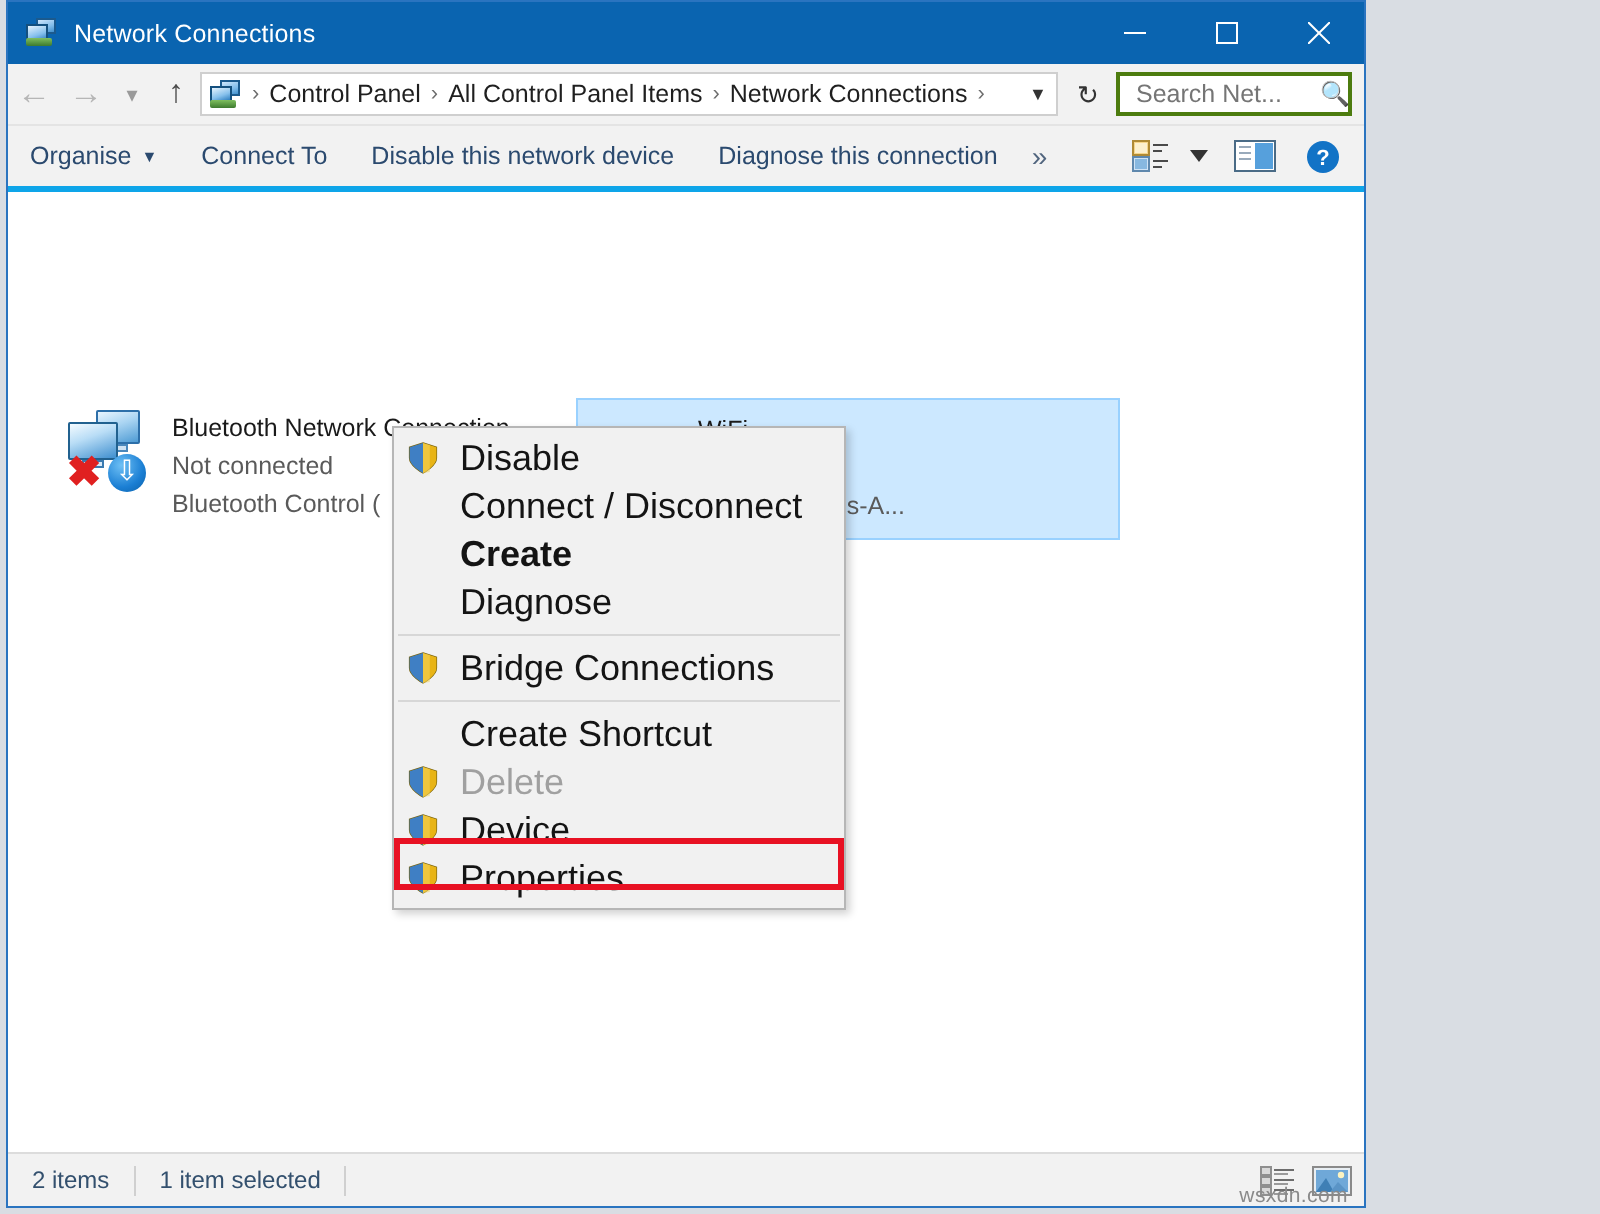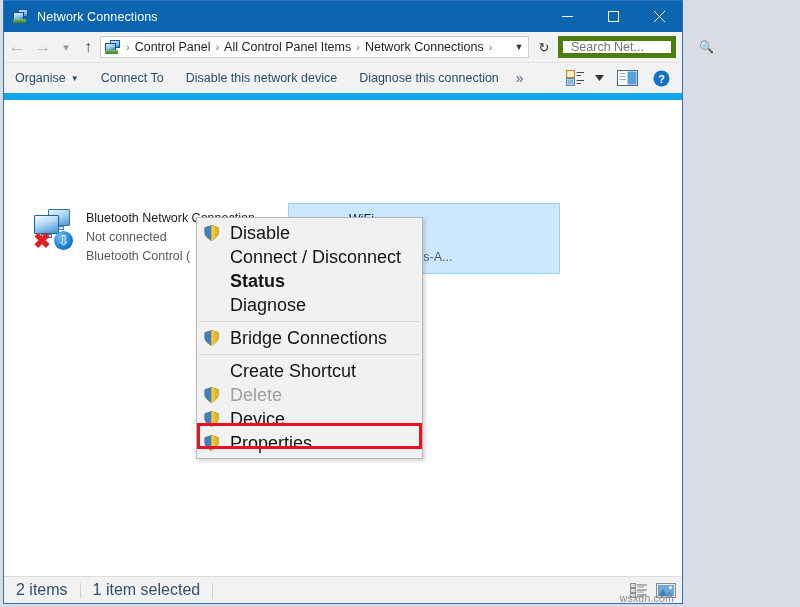--- a/index.html
+++ b/index.html
@@ -128,43 +128,42 @@
   #refresh-btn {
     width: 22px; height: 22px;
     display: flex; align-items: center; justify-content: center;
     color: #333; font-size: 13px;
     flex: none;
     margin-right: 3px;
   }
   #searchbox {
     width: 118px; height: 22px;
     background: #ffffff;
-    border: 5px solid #4d7c0f;
+    border: 2px solid #4d7c0f;
     box-sizing: border-box;
     display: flex;
     align-items: center;
     margin-right: 6px;
     flex: none;
-    gap: 36px;
   }
   #search-input {
     border: 0; outline: 0;
     font-family: "Liberation Sans", sans-serif;
     font-size: 12.5px;
     color: #6f6f6f;
     width: 88px;
     margin-left: 6px;
     background: transparent;
   }
   #search-icon { color: #222; font-size: 12px; margin-left: 2px; }
   
   #toolbar {
     height: 30px;
     background: #f2f2f2;
-    border-bottom: 7px solid #0ea5e9;
+    border-bottom: 3px solid #0ea5e9;
     display: flex;
     align-items: center;
     flex: none;
   }
   .tb-item {
     font-size: 12.5px;
     color: #2b4a6f;
     padding: 0 11px;
     height: 30px;
     display: flex;
@@ -347,21 +346,21 @@
   #statusbar {
     height: 26px;
     background: #f2f2f2;
     border-top: 1px solid #dcdcdc;
     display: flex;
     align-items: center;
     flex: none;
     position: relative;
   }
   .status-text {
-    font-size: 16px;
+    font-size: 12px;
     color: #33506e;
     padding: 0 12px;
     white-space: nowrap;
   }
   .status-div {
     width: 1px; height: 15px;
     background: #d0d0d0;
   }
   #status-spacer { flex: 1; }
   .view-btn {
@@ -535,21 +534,21 @@
           </svg>
         </div>
         <span class="menu-label">Disable</span>
       </div>
       <div class="menu-item">
         <div class="menu-icon blank"></div>
         <span class="menu-label">Connect / Disconnect</span>
       </div>
       <div class="menu-item">
         <div class="menu-icon blank"></div>
-        <span class="menu-label bold">Status</span>
+        <span class="menu-label bold">Create</span>
       </div>
       <div class="menu-item">
         <div class="menu-icon blank"></div>
         <span class="menu-label">Diagnose</span>
       </div>
 
       <div class="menu-sep"></div>
 
       <div class="menu-item">
         <div class="menu-icon">

